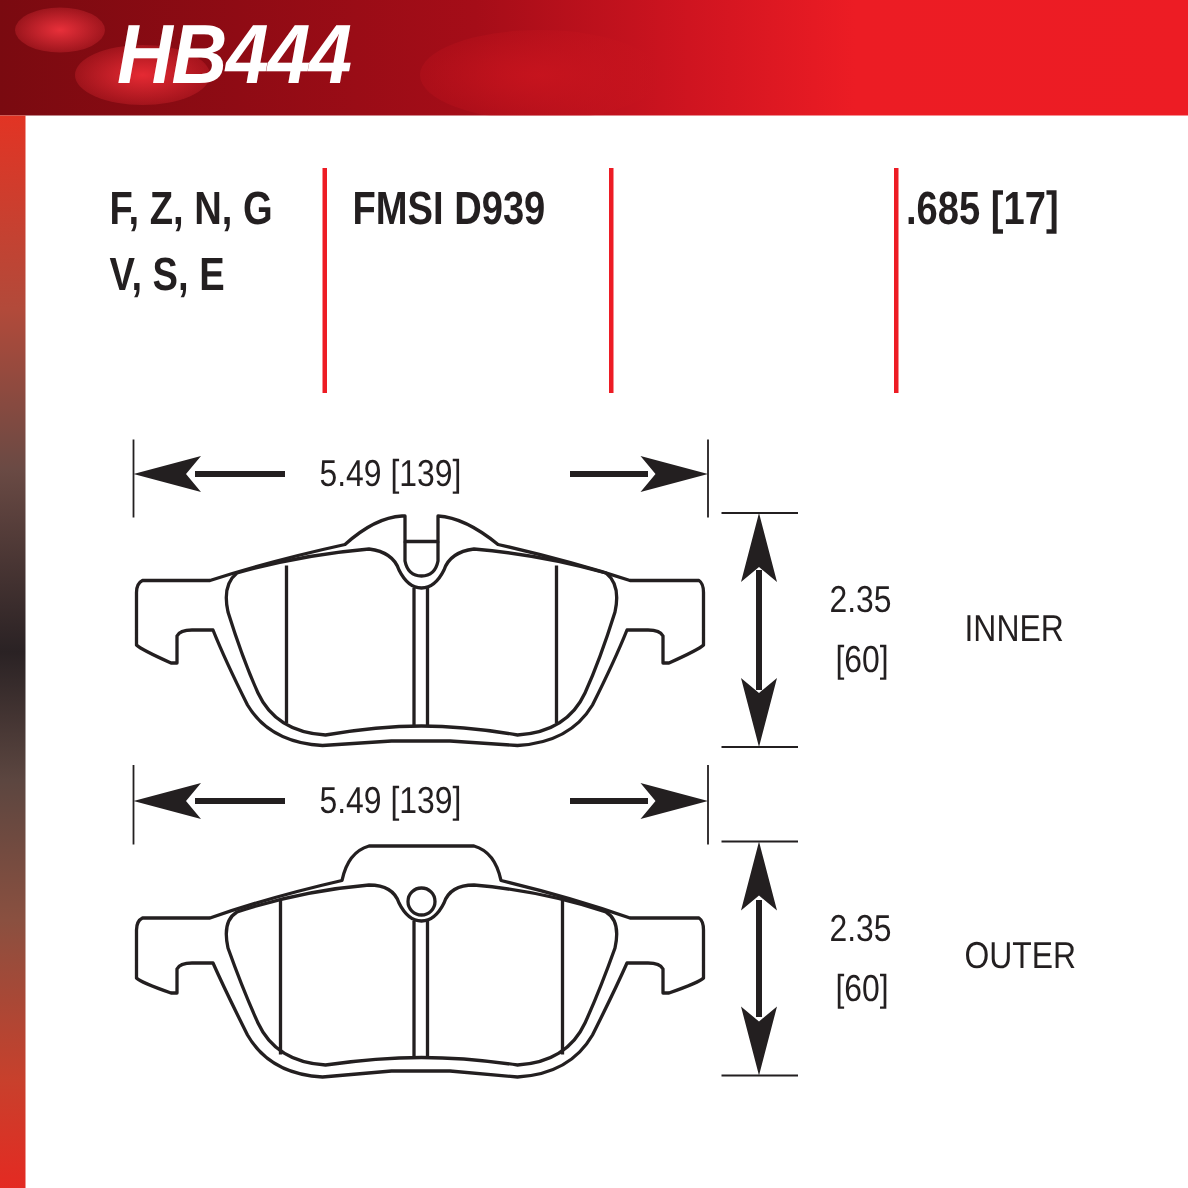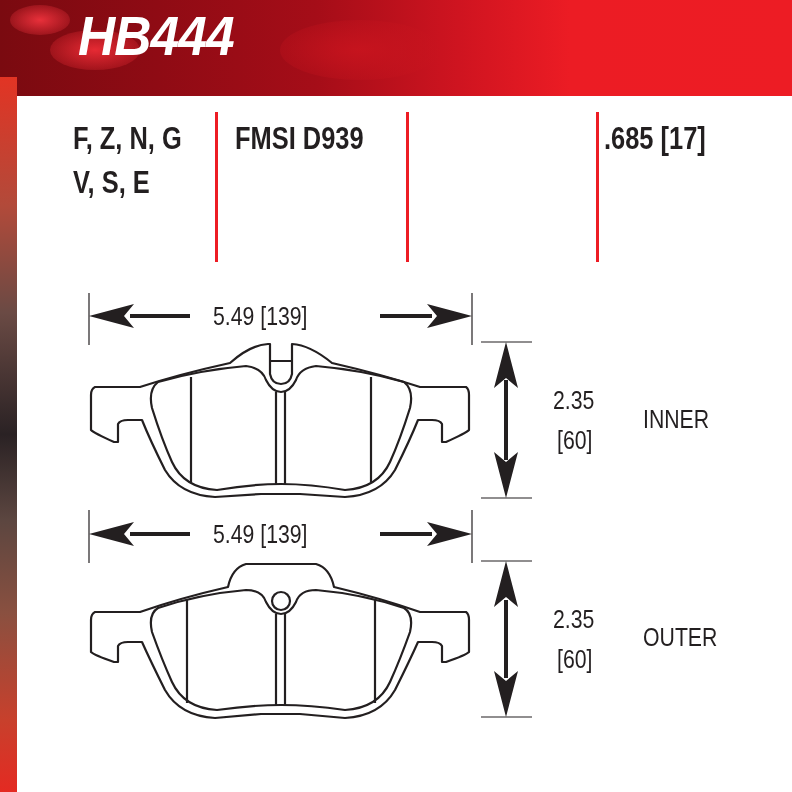--- a/index.html
+++ b/index.html
@@ -1,18 +1,18 @@
 <!DOCTYPE html>
 <html><head>
 <meta charset="utf-8">
 <style>
   html, body { margin: 0; padding: 0; }
   body { width: 792px; height: 792px; position: relative; background: #ffffff; overflow: hidden; font-family: "Liberation Sans", sans-serif; }
   .header {
-    position: absolute; left: 0; top: 0; width: 792px; height: 96px;
+    position: absolute; left: 0; top: 0; width: 792px; height: 77px;
     background: linear-gradient(90deg, #7a0a10 0%, #8f0b14 20%, #a50d18 40%, #cf1420 58%, #ec1c24 72%, #ed1c24 100%);
     overflow: hidden;
   }
   .header .glow1 { position: absolute; left: 10px; top: 5px; width: 60px; height: 30px; border-radius: 50%; background: radial-gradient(#e8303a, rgba(232,48,58,0)); }
   .header .glow2 { position: absolute; left: 50px; top: 30px; width: 90px; height: 40px; border-radius: 50%; background: radial-gradient(#e52a33, rgba(229,42,51,0)); }
   .header .glow3 { position: absolute; left: 280px; top: 20px; width: 160px; height: 60px; border-radius: 50%; background: radial-gradient(rgba(200,20,30,0.9), rgba(200,20,30,0)); }
   .title {
     position: absolute; left: 78px; top: 4px; font-size: 56px; font-weight: bold; font-style: italic;
     color: #ffffff; letter-spacing: -1px; transform: scaleX(0.92); transform-origin: left top; line-height: 64px;
   }

